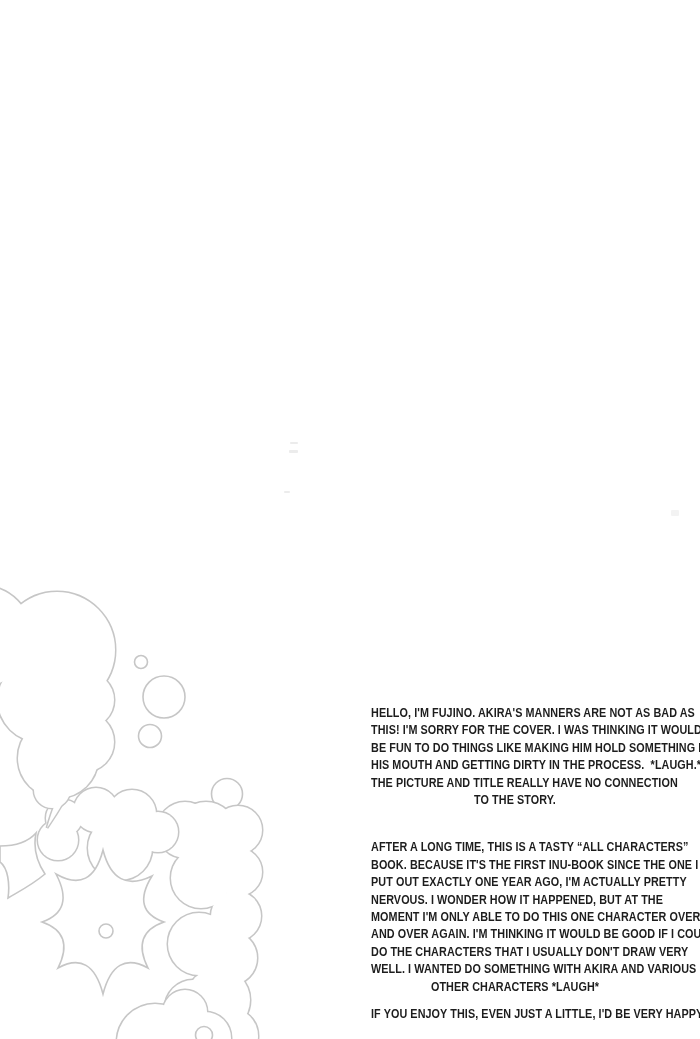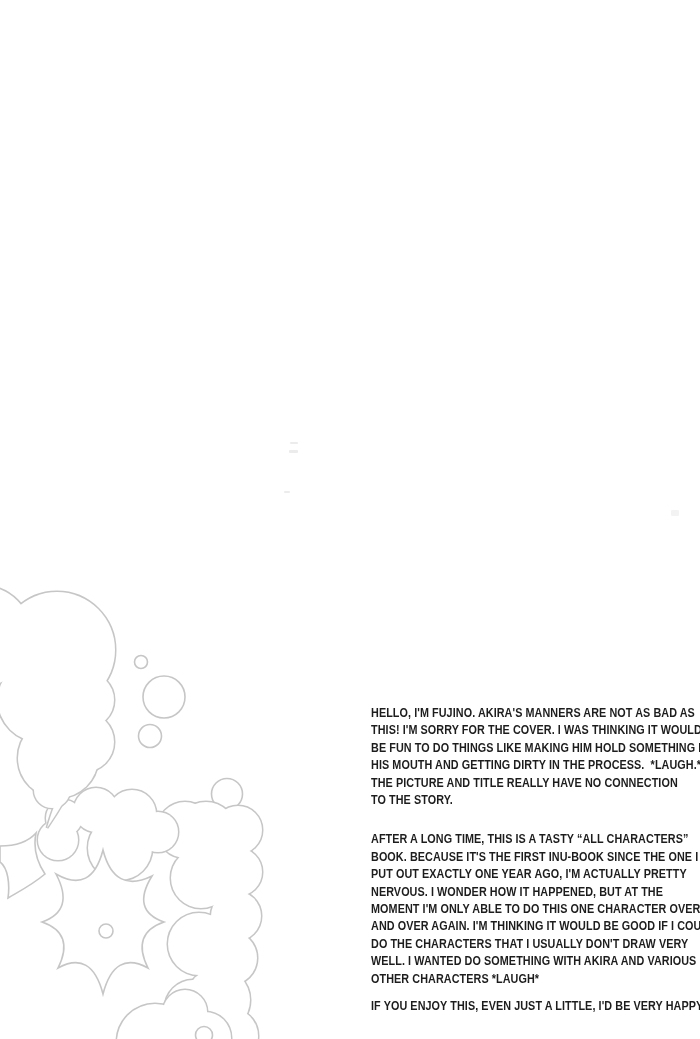--- a/index.html
+++ b/index.html
@@ -19,33 +19,33 @@
   .s { fill: none; stroke: #c6c6c6; stroke-width: 3px; }
   .f { fill: #ffffff; stroke: none; }
   .line-only { fill: #ffffff; stroke: #c6c6c6; stroke-width: 1.6px; }
   .ring { fill: none; stroke: #c6c6c6; stroke-width: 1.6px; }
 
   .afterword {
     position: absolute;
     top: 704px;
     right: 41px;
     width: 360px;
-    text-align: left;
+    text-align: center;
     color: #1d1d1d;
     font-weight: bold;
     font-size: 13.5px;
   }
   .af-line {
     white-space: nowrap;
     line-height: 17.4px;
     transform: scaleX(0.80);
     transform-origin: 100% 50%;
     letter-spacing: 0.1px;
   }
-  .para-2 { margin-top: 22px; }
+  .para-2 { margin-top: 30px; }
   .para-3 { margin-top: 10px; }
 
   .artifact {
     position: absolute;
     background: #dcdcdc;
     opacity: 0.55;
     border-radius: 1px;
   }
   .a1 { left: 290px; top: 442px; width: 8px; height: 2px; }
   .a2 { left: 289px; top: 450px; width: 9px; height: 3px; }

